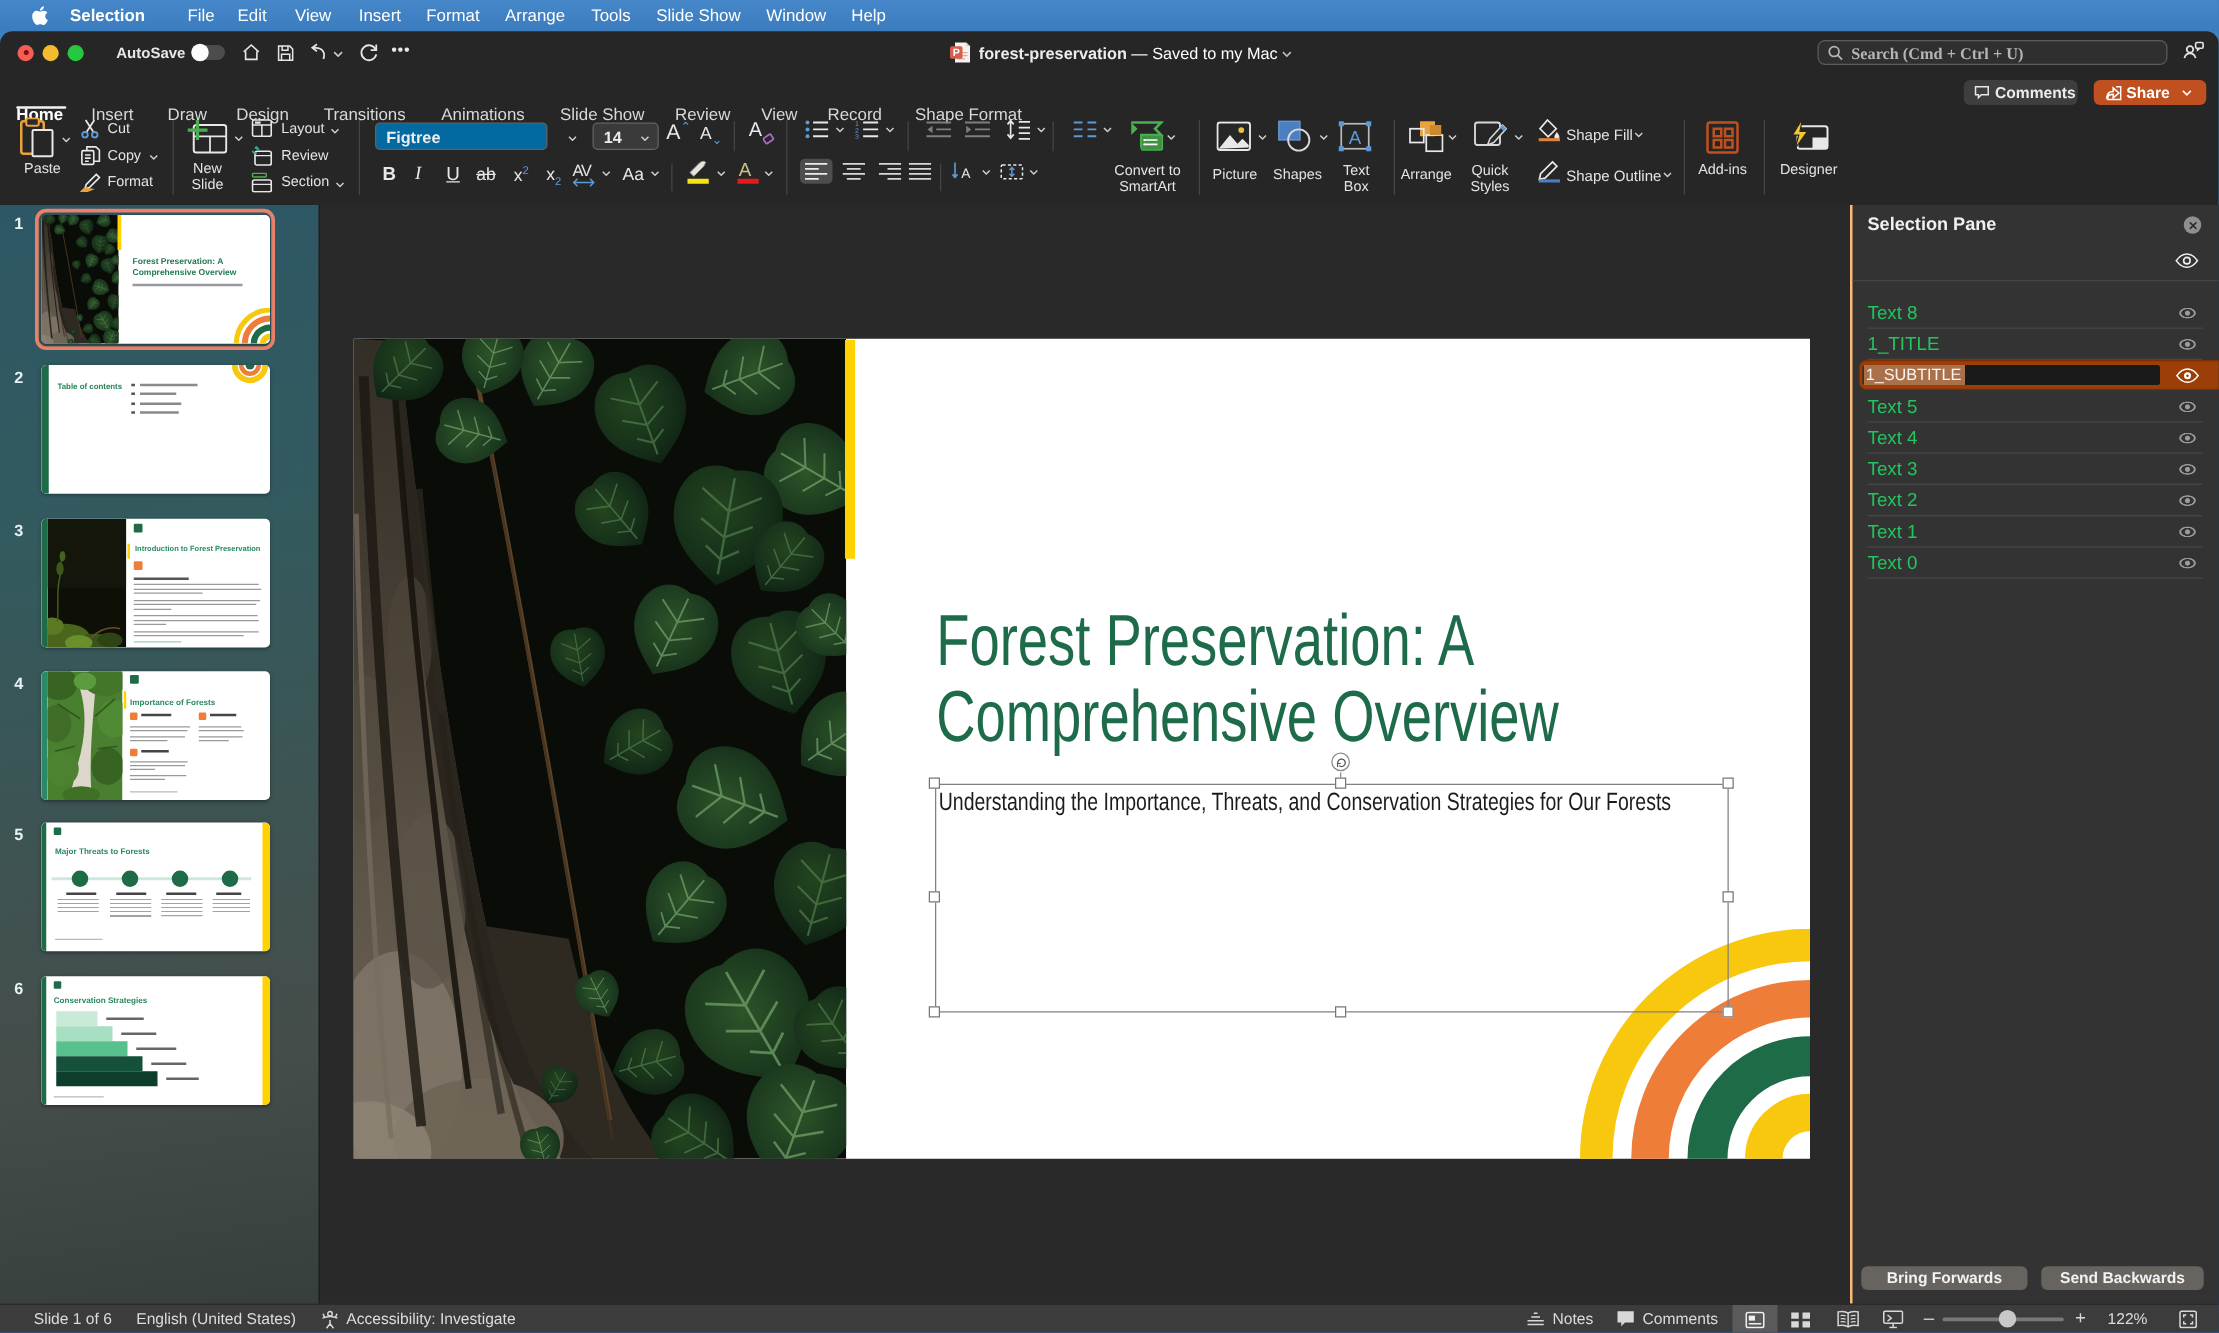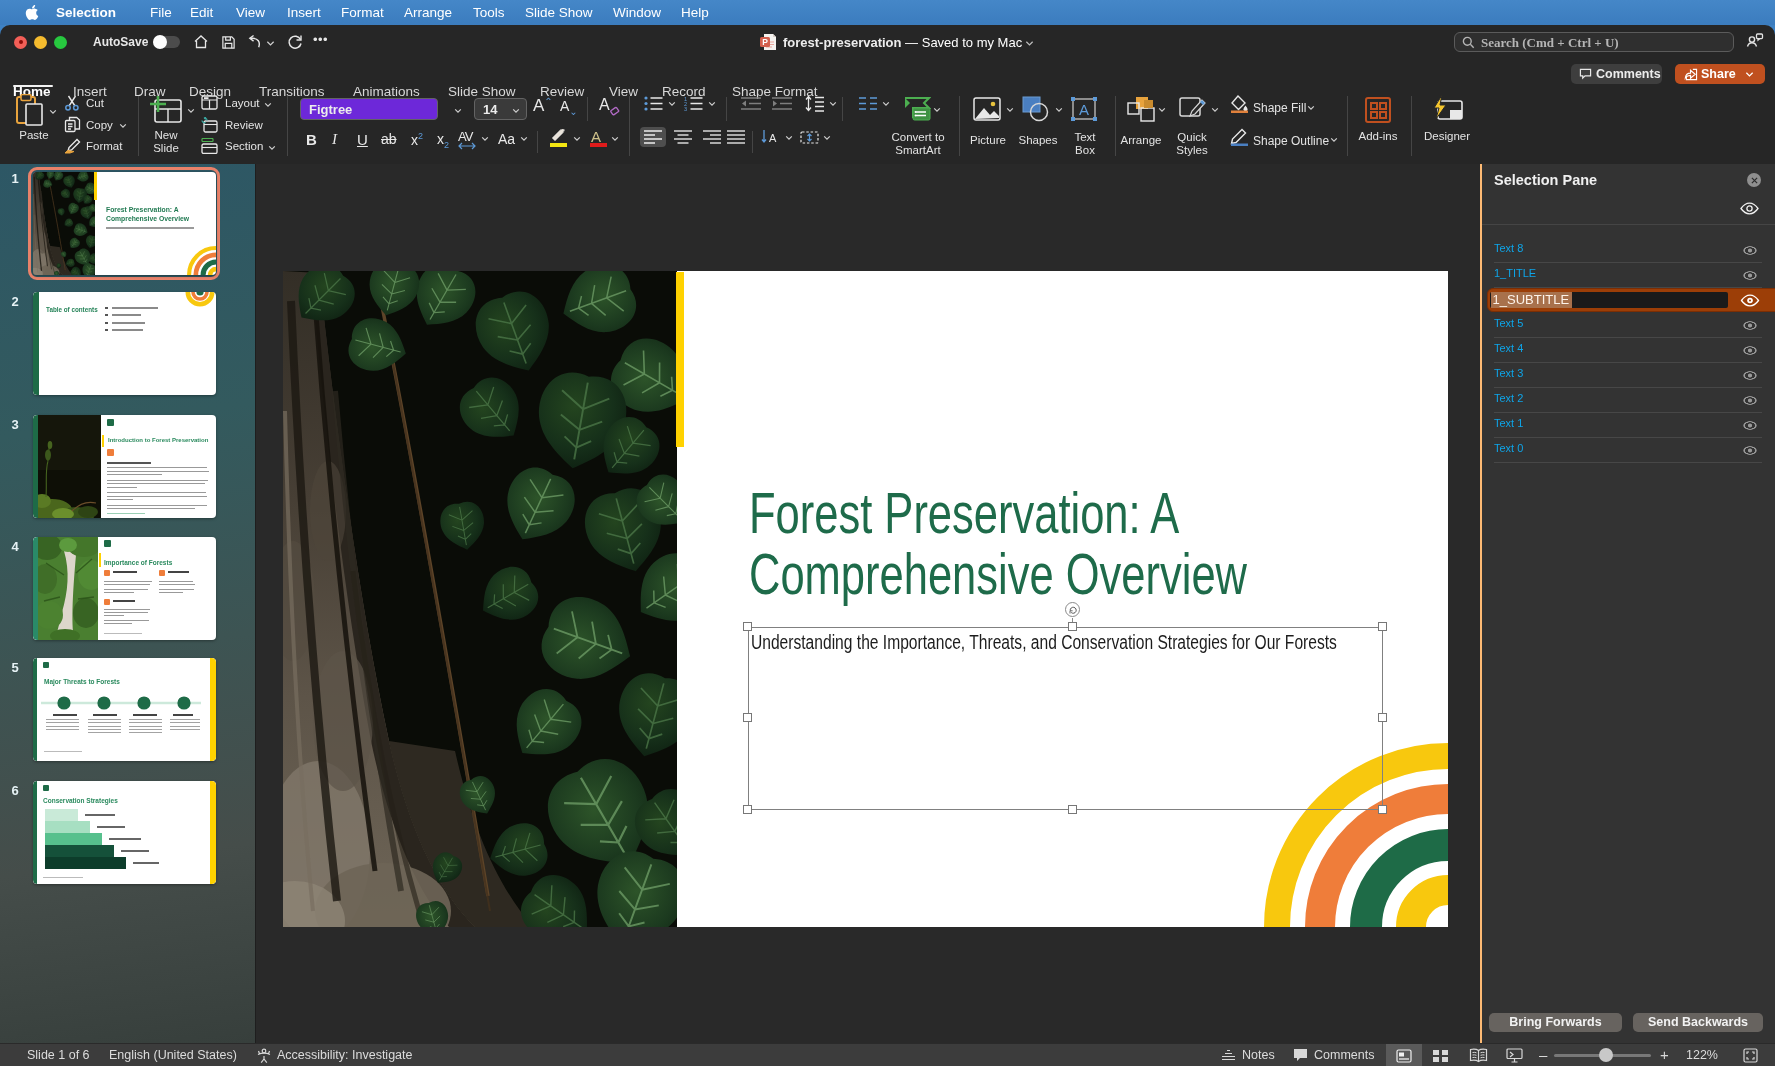--- a/index.html
+++ b/index.html
@@ -33,21 +33,21 @@
   #sidebar { position:absolute; left:0; top:0; width:255px; height:879px;
     background:linear-gradient(172deg,#2d5765 0%, #335a5e 30%, #3d5453 55%, #454d4a 78%, #373f3c 100%); }
   #canvas { position:absolute; left:255px; top:0; width:1225px; height:879px; background:#292929; border-left:1px solid #1e1e1e; }
   #selpane { position:absolute; left:1480px; top:0; width:295px; height:879px; background:#333333; border-left:2px solid #fdba74; }
 
   
   #slide { position:absolute; left:27px; top:107px; width:1165px; height:656px; background:#ffffff; }
 
   .hdl { position:absolute; width:9px; height:9px; background:#fff; border:1px solid #777; }
   .srow { position:absolute; left:0; width:295px; height:25px; }
-  .srow span { position:absolute; left:12px; top:4px; font-size:11px; color:#0ea5e9; }
+  .srow span { position:absolute; left:12px; top:4px; font-size:15px; color:#22c55e; }
   .srow::after { content:""; position:absolute; left:12px; right:15px; bottom:0; height:1px; background:#474747; }
   .srow::before { content:""; position:absolute; right:17px; top:6px; width:20px; height:13px;
     background:radial-gradient(circle at 50% 50%, #9a9a9a 0 1.7px, transparent 2.3px),
     radial-gradient(ellipse 10px 6.4px at 50% 50%, transparent 0 4.7px, #9a9a9a 5.3px 6.2px, transparent 7px); }
   .tnum { position:absolute; left:4px; width:22px; text-align:center; color:#e6f2f5; font-size:13px; font-weight:bold; }
   .thumb { position:absolute; width:183px; height:103px; background:#ffffff; border-radius:4px; overflow:hidden; box-shadow:0 1px 3px rgba(0,0,0,.35); }
 
   
   #statusbar { position:absolute; left:0; top:1018px; width:1775px; height:23px; background:#3c3c3c; border-top:1px solid #2a2a2a; color:#dcdcdc; font-size:12.5px; }
 </style>
@@ -332,21 +332,21 @@
         <rect x="1" y="0.5" width="11" height="3" rx="0.8" fill="none" stroke="#4caf50" stroke-width="1.2"></rect>
         <rect x="1" y="6" width="15" height="9.5" rx="1.5" fill="none" stroke="#e8e8e8" stroke-width="1.3"></rect>
         <path d="M1 9.5h15" stroke="#e8e8e8" stroke-width="1.1"></path>
       </svg>
       <span class="rlabel" style="left:225px;top:52px;">Section</span>
       <svg class="chev" style="left:268px;top:56px" width="8" height="7" viewBox="0 0 10 7" fill="none" stroke="#cfcfcf" stroke-width="1.5">
         <path d="M1.5 1.5 5 5l3.5-3.5"></path>
       </svg>
       <div class="sep" style="left:287px;"></div>
 
-      <div class="abs" style="left:300px;top:10px;width:138px;height:21.5px;background:#6d28d9;border:1px solid #636363;border-radius:4px;">
+      <div class="abs" style="left:300px;top:10px;width:138px;height:21.5px;background:#0369a1;border:1px solid #636363;border-radius:4px;">
         <span class="abs" style="left:8px;top:3px;font-size:13px;color:#ececec;font-weight:bold;">Figtree</span>
         <svg class="chev" style="left:153px;top:7.5px" width="8" height="7" viewBox="0 0 10 7" fill="none" stroke="#cfcfcf" stroke-width="1.5">
           <path d="M1.5 1.5 5 5l3.5-3.5"></path>
         </svg>
       </div>
       <div class="abs" style="left:474px;top:10px;width:53px;height:21.5px;background:#3a3a3a;border:1px solid #636363;border-radius:4px;">
         <span class="abs" style="left:8px;top:3px;font-size:13px;color:#ececec;font-weight:bold;">14</span>
         <svg class="chev" style="left:37px;top:7.5px" width="8" height="7" viewBox="0 0 10 7" fill="none" stroke="#cfcfcf" stroke-width="1.5">
           <path d="M1.5 1.5 5 5l3.5-3.5"></path>
         </svg>

